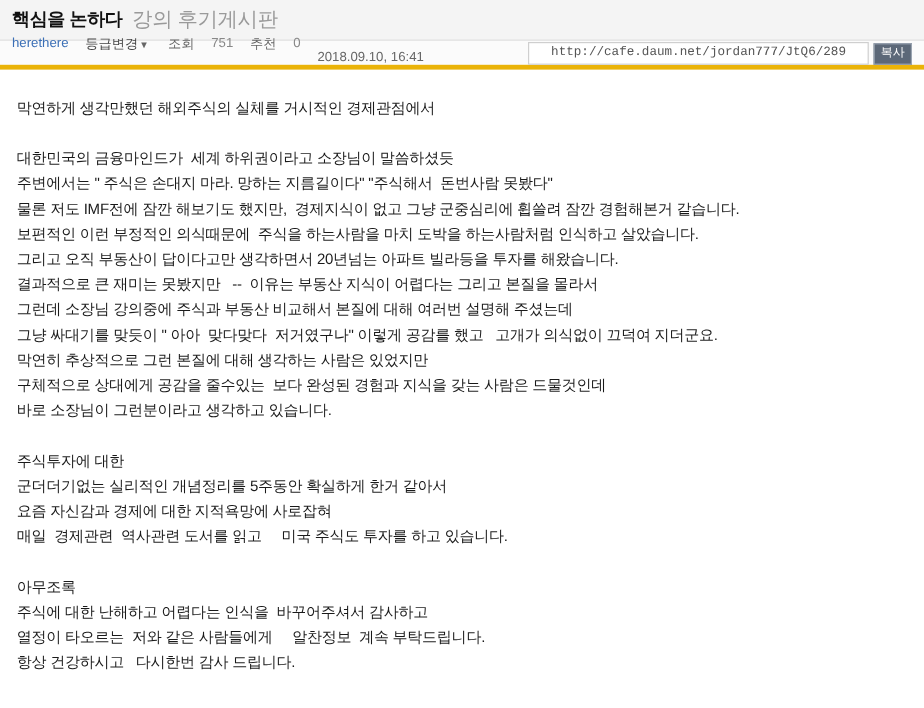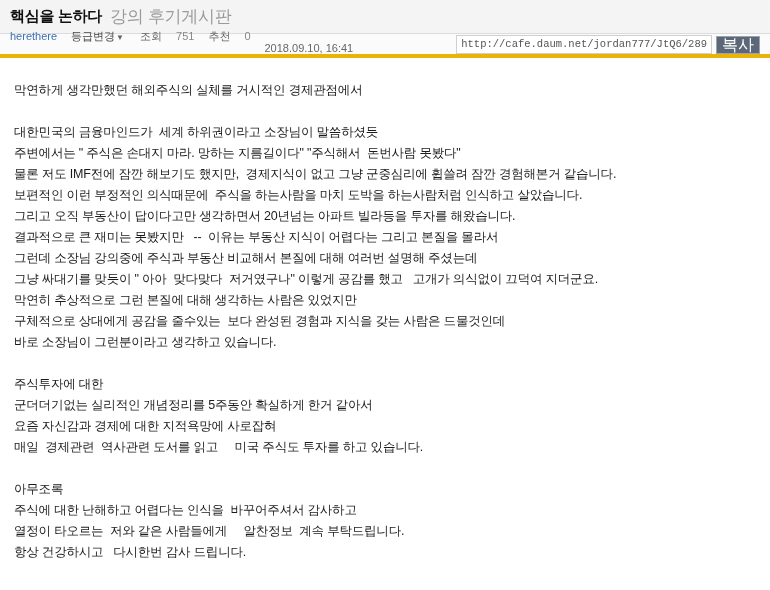--- a/index.html
+++ b/index.html
@@ -95,29 +95,29 @@
     margin-left: auto;
     display: flex;
     align-items: center;
   }
   .url-box {
     border: 1px solid #cfcfcf;
     background: #ffffff;
     font-family: "Liberation Mono", monospace;
     font-size: 10.5px;
     color: #555555;
-    padding: 2px 4px;
+    padding: 2px 18px;
     line-height: 13px;
   }
   .copy-btn {
     margin-left: 4px;
     border: 1px solid #9aa4b1;
     background: #5c6878;
     color: #ffffff;
-    font-size: 16px;
+    font-size: 10px;
     padding: 2px 5px;
     line-height: 12px;
     cursor: pointer;
   }
 
   
   .content {
     padding: 22px 14px 0 14px;
     box-sizing: border-box;
   }

